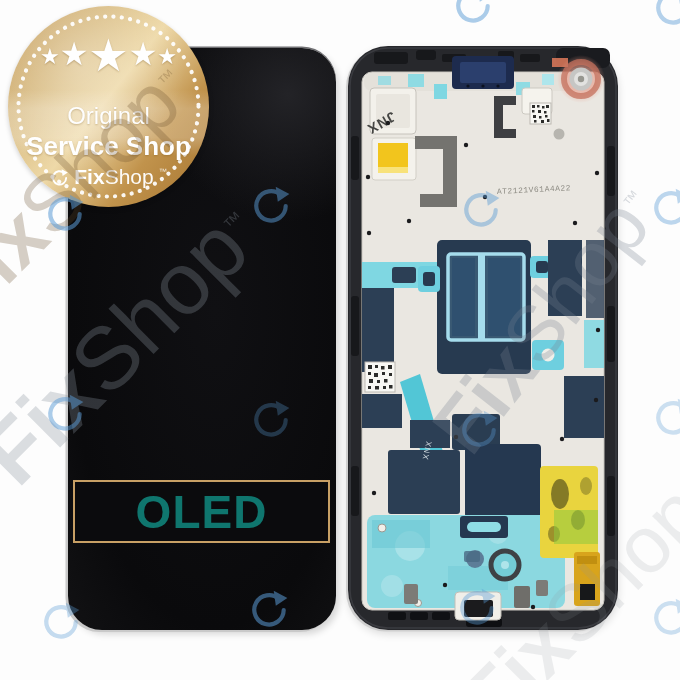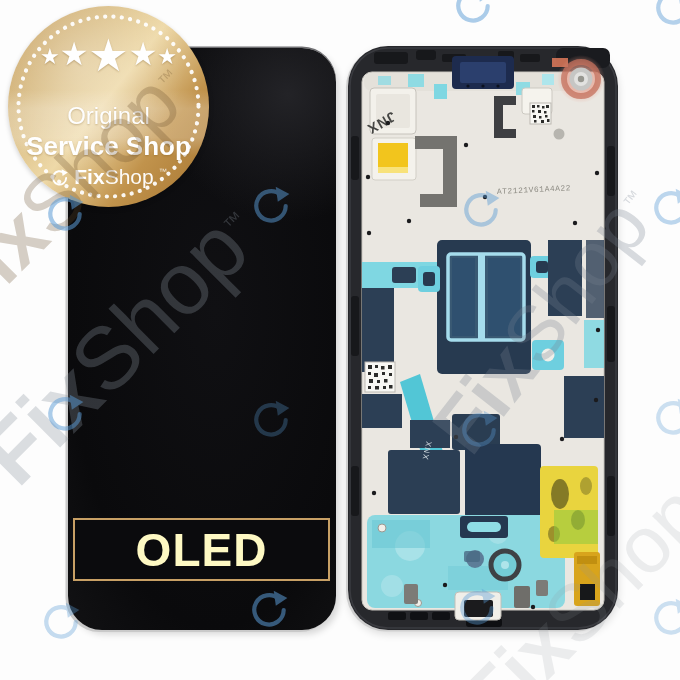--- a/index.html
+++ b/index.html
@@ -5,23 +5,23 @@
   html,body{margin:0;padding:0;background:#fff;}
   .canvas{position:relative;width:680px;height:680px;background:#fdfdfd;overflow:hidden;
           font-family:"Liberation Sans",sans-serif;}
 
   
   .phone-front{position:absolute;left:68px;top:48px;width:268px;height:582px;z-index:1;
     background:radial-gradient(circle at 82% 8%, #232327 0%, rgba(35,35,39,0) 22%),
                radial-gradient(ellipse at 55% 45%, #101013 0%, #0a0a0c 70%, #121214 100%);
     border-radius:34px;
     box-shadow:-2.5px 2px 0 0 #c9c9c9, 0 -1.5px 0 0 #6f6f72, 3px 4px 7px rgba(0,0,0,.16);}
-  .oled-label{position:absolute;left:5px;top:470px;width:257px;height:63px;box-sizing:border-box;
+  .oled-label{position:absolute;left:5px;top:432px;width:257px;height:63px;box-sizing:border-box;
     border:2px solid #c8a065;background:#0b0b0d;display:flex;align-items:center;justify-content:center;
-    color:#fef9c3;font-size:46px;font-weight:700;letter-spacing:1px;}
+    color:#0f766e;font-size:46px;font-weight:700;letter-spacing:1px;}
 
   
   .phone-back{position:absolute;left:348px;top:46px;width:270px;height:584px;z-index:1;
     border-radius:40px;box-shadow:-2px 1.5px 0 0 #cfcfcf, 0 4px 8px rgba(0,0,0,.14);}
   .phone-back svg{display:block;}
   .eng{font-family:"Liberation Mono",monospace;}
 
   
   .badge{position:absolute;left:8px;top:6px;width:201px;height:201px;border-radius:50%;z-index:5;
     background:radial-gradient(circle at 35% 28%, rgba(255,255,255,.30) 0%, rgba(255,255,255,0) 55%),

